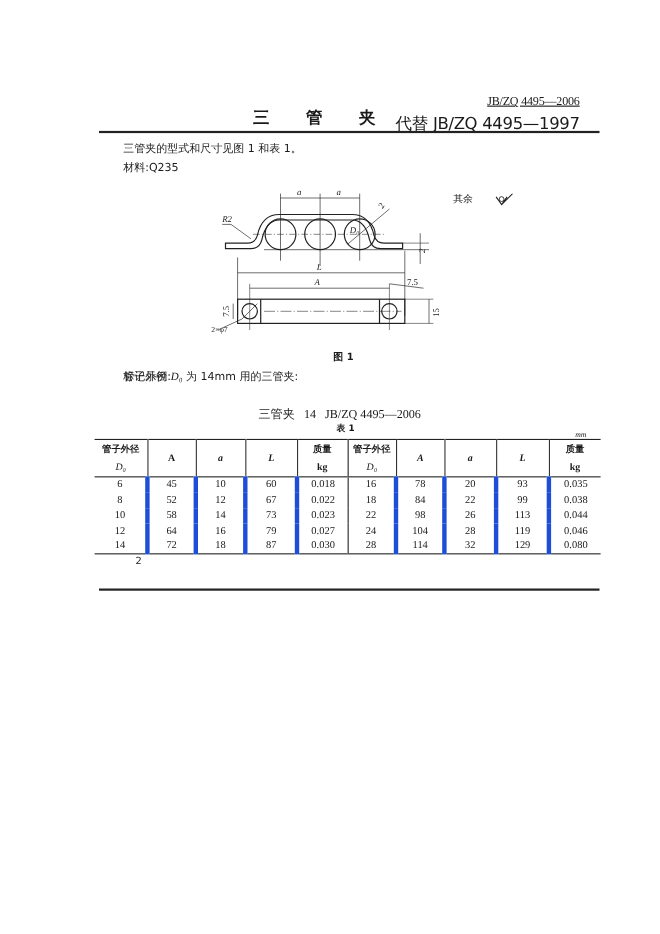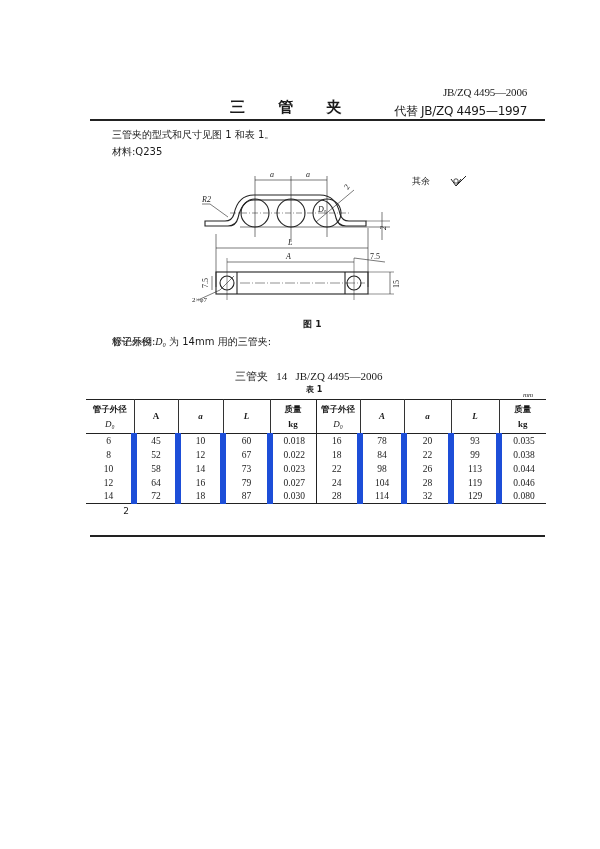--- a/index.html
+++ b/index.html
@@ -1,20 +1,20 @@
 <!DOCTYPE html>
 <html><head>
 <meta charset="utf-8">
 <style>
   * { margin: 0; padding: 0; box-sizing: border-box; }
   html, body { width: 600px; height: 849px; background: #ffffff; overflow: hidden; }
   body { position: relative; font-family: "DejaVu Serif", serif; color: #1a1a1a; }
 
-  .std-no { position: absolute; right: 73px; top: 86px; font-size: 11px; font-family: "Liberation Serif", serif; letter-spacing: -0.2px; }
-  .std-replace { position: absolute; right: 73px; top: 103px; font-size: 12px; font-family: "DejaVu Sans", sans-serif; letter-spacing: -0.3px; margin-left: 24px; }
+  .std-no { position: absolute; right: 73px; top: 86px; font-size: 11px; font-family: "Liberation Serif", serif; letter-spacing: -0.2px; text-decoration: underline; }
+  .std-replace { position: absolute; right: 73px; top: 103px; font-size: 15px; font-family: "DejaVu Sans", sans-serif; letter-spacing: -0.3px; margin-left: 24px; }
   .title { position: absolute; left: 230px; top: 98px; font-size: 15px; font-weight: bold; font-family: "DejaVu Sans", sans-serif; letter-spacing: 14px; }
   .rule { position: absolute; left: 90px; width: 455px; height: 2px; background: #222; }
   .rule.top { top: 119px; }
 
   .intro { position: absolute; left: 112px; top: 128px; font-size: 10px; font-family: "DejaVu Sans", sans-serif; }
   .material { position: absolute; left: 112px; top: 145px; font-size: 10px; font-family: "DejaVu Sans", sans-serif; }
 
   .figure { position: absolute; left: 190px; top: 162px; width: 230px; height: 150px; }
   .roughness { position: absolute; left: 412px; top: 175px; font-size: 9px; font-family: "DejaVu Sans", sans-serif; display: flex; align-items: center; gap: 20px; }
   .fig-caption { position: absolute; left: 303px; top: 318px; font-size: 9px; font-weight: bold; font-family: "DejaVu Sans", sans-serif; }
@@ -26,21 +26,21 @@
   .table-caption { position: absolute; left: 306px; top: 384px; font-size: 8px; font-weight: bold; font-family: "DejaVu Sans", sans-serif; }
   .unit { position: absolute; left: 523px; top: 391px; font-size: 7px; font-style: italic; font-family: "Liberation Serif", serif; }
 
   table.data { position: absolute; left: 86px; top: 399px; width: 460px; border-collapse: collapse; font-size: 9.5px; font-family: "Liberation Serif", serif; }
   table.data th, table.data td { text-align: center; padding: 0; }
   table.data thead tr { height: 34px; }
   table.data thead { border-top: 1.6px solid #222; border-bottom: 1.2px solid #222; }
   table.data tbody tr { height: 14px; }
   table.data tbody { border-bottom: 1.6px solid #222; }
   table.data th { font-weight: bold; border-left: 1px solid #333; line-height: 15px; font-size: 9px; }
-  table.data td { border-left: 6px solid #1d4ed8; }
+  table.data td { border-left: 4px solid #1d4ed8; }
   table.data th:first-child, table.data td:first-child { border-left: none; }
   table.data .sep { border-left: 1.6px solid #222; }
   .th-cn { font-family: "DejaVu Sans", sans-serif; font-size: 8.5px; }
   .th-it { font-style: italic; font-weight: normal; font-family: "Liberation Serif", serif; }
 
   .notes { position: absolute; left: 107px; top: 503px; font-size: 9px; font-family: "DejaVu Sans", sans-serif; line-height: 16px; }
   .notes .row { display: flex; gap: 8px; }
   .notes .lbl { width: 22px; text-align: right; }
   .rule.bottom { top: 535px; height: 1.6px; left: 90px; width: 455px; }
 </style>

